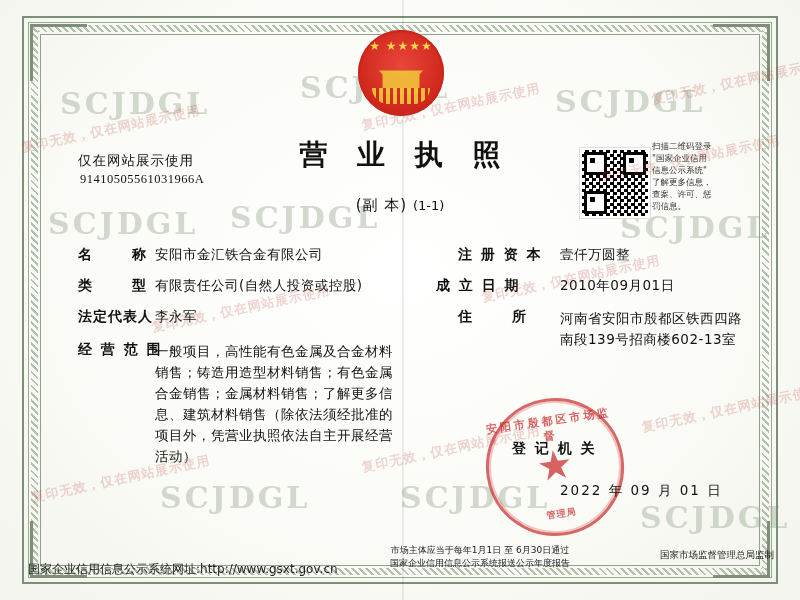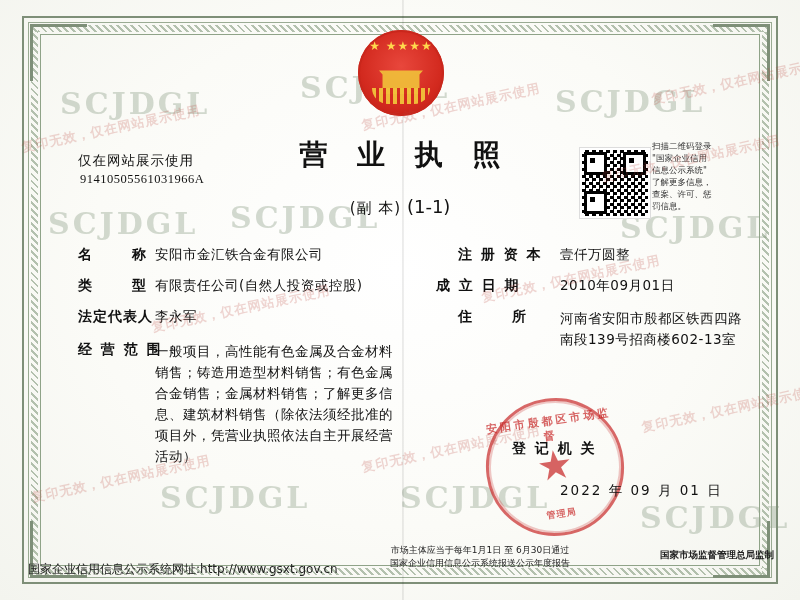--- a/index.html
+++ b/index.html
@@ -160,21 +160,21 @@
   .subtitle {
     position: absolute;
     left: 250px; top: 196px;
     width: 300px;
     text-align: center;
     font-size: 15px;
     color: #111;
     letter-spacing: 1px;
     font-family: "DejaVu Sans", "Liberation Sans", sans-serif;
   }
-  .subtitle .num { font-size: 18px; letter-spacing: 0; }
+  .subtitle .num { font-size: 13px; letter-spacing: 0; }
 
   .uscc-label {
     position: absolute;
     left: 78px; top: 152px;
     font-size: 13.5px;
     color: #111;
     letter-spacing: 1px;
   }
   .uscc-value {
     position: absolute;
@@ -296,21 +296,20 @@
     text-align: center;
     font-size: 9px;
     color: #222;
     line-height: 13px;
   }
   .footer-right {
     position: absolute;
     right: 26px; top: 549px;
     font-size: 9.5px;
     color: #222;
-    font-weight: bold;
   }
 </style>
 </head>
 <body>
 
 <div id="page">
   <div class="paper"></div>
 
   <div id="green-wm-layer">
       <div class="wmg" style="left: 60px; top: 86px;">SCJDGL</div>

